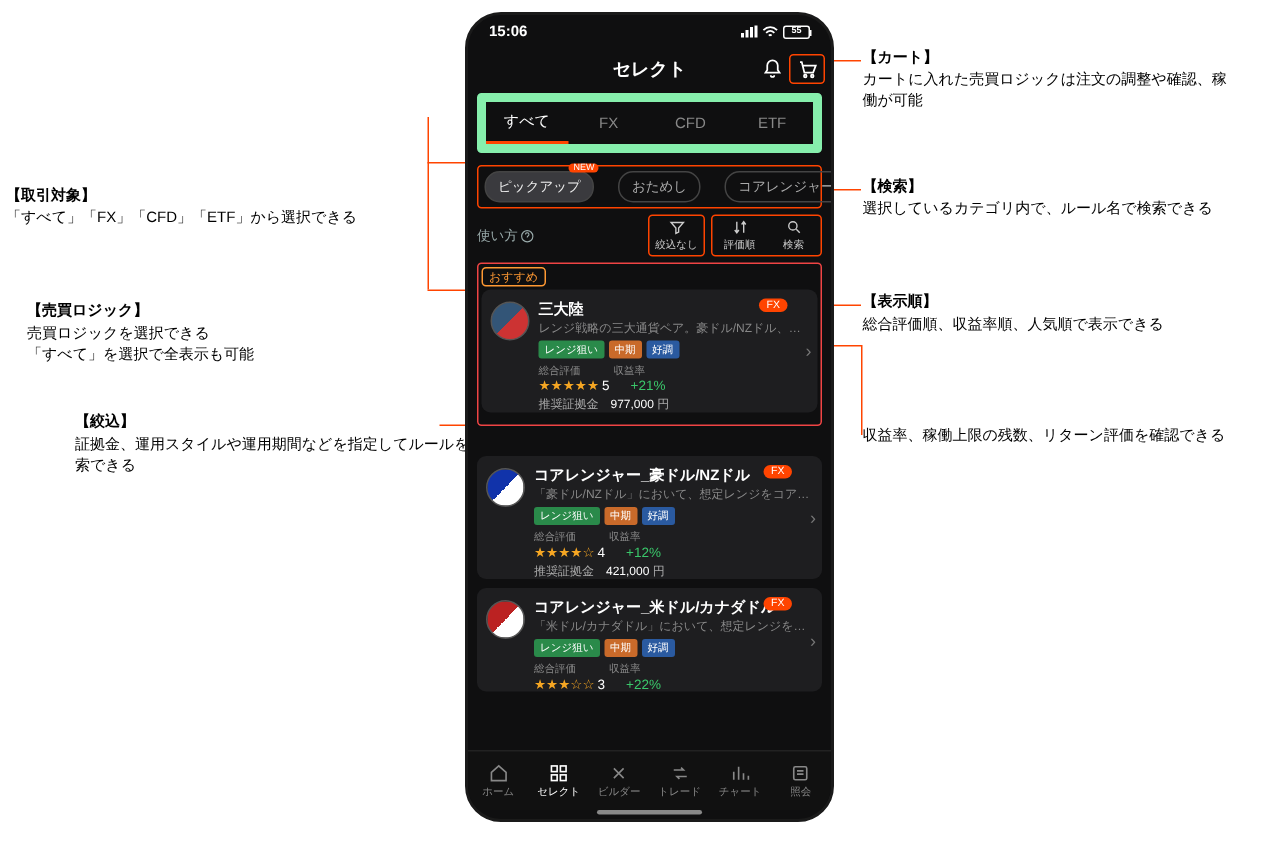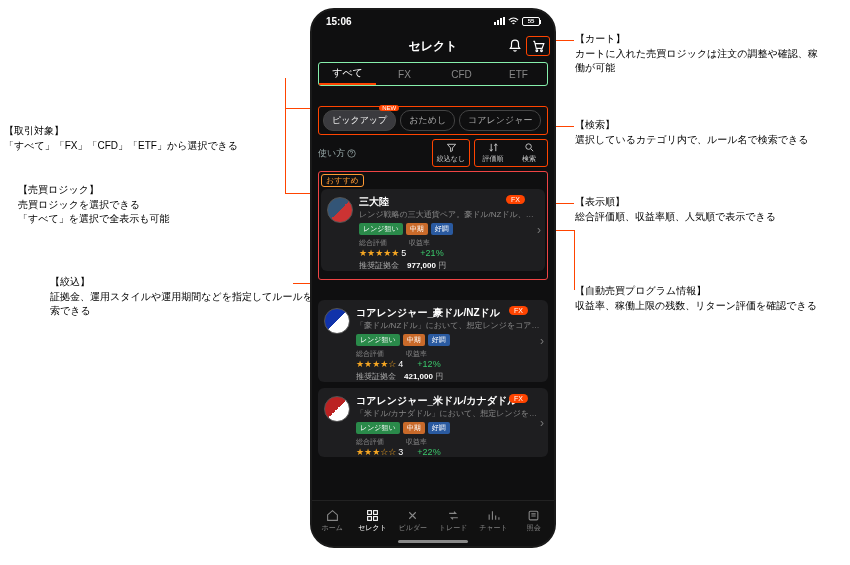--- a/index.html
+++ b/index.html
@@ -49,34 +49,34 @@
     display: flex;
     align-items: center;
     justify-content: center;
     position: relative;
   }
   .topbar-title { font-size: 12px; font-weight:600; color:#fff; }
   .topbar-icons { position:absolute; right:4px; top:0; height:100%; display:flex; align-items:center; gap:0; }
   .cart-hi { border:1px solid #f40; padding:2px 4px; border-radius:3px; display:flex; align-items:center; justify-content:center;}
   .icon-btn { width:22px; height:22px; display:flex; align-items:center; justify-content:center; color:#fff;}
   .tabs1 {
-    margin: 2px 6px 16px 6px;
-    border: 1px solid #86efac;
+    margin: 2px 6px 4px 6px;
+    border: 6px solid #86efac;
     border-radius: 3px;
     display: flex;
-    height: 24px;
+    height: 40px;
   }
   .tab1 { flex:1; display:flex; align-items:center; justify-content:center; font-size:10px; color:#888;}
   .tab1.active { color:#fff; border-bottom:2px solid #f40; }
   .chips {
     margin: 4px 6px 0 6px;
     border: 1px solid #f40;
     border-radius:3px;
     padding:3px 4px;
-    display:flex; gap:4px;
+    display:flex; gap:16px;
     position:relative;
   }
   .chip { flex:0 0 auto; padding:3px 8px; border-radius:10px; font-size:9px; color:#aaa; border:1px solid #444; position:relative;}
   .chip.active { background:#3a3a3e; color:#eee; }
   .chip .new { position:absolute; top:-6px; right:-4px; background:#f40; color:#fff; font-size:6px; padding:0 3px; border-radius:6px;}
   .filterbar {
     margin:4px 6px 0 6px;
     display:flex; align-items:center; gap:4px;
     height:28px;
   }
@@ -100,48 +100,48 @@
   .ctitle { font-size:10px; font-weight:600; color:#fff;}
   .csub { font-size:8px; color:#888; white-space:nowrap; overflow:hidden; text-overflow:ellipsis;}
   .tags { display:flex; gap:3px; margin:3px 0;}
   .tag { font-size:7px; padding:1px 4px; border-radius:2px; color:#fff;}
   .tag.g{background:#2a8a4a;} .tag.o{background:#c96a2a;} .tag.b{background:#2a5aa0;}
   .metarow { display:flex; gap:22px; font-size:7px; color:#888;}
   .stars { color:#f5a623; font-size:9px; display:flex; align-items:center; gap:2px;}
   .stars .num{ color:#fff; font-size:9px;}
   .ret { color:#3ac76a; font-size:9px; margin-left:12px;}
   .margin { font-size:8px; color:#aaa; margin-top:2px;}
-  .margin b{ color:#fff; font-weight:700;}
+  .margin b{ color:#fff; font-weight:400;}
   .fxbadge { position:absolute; top:6px; right:20px; background:#f40; color:#fff; font-size:7px; padding:1px 5px; border-radius:6px;}
   .chev { position:absolute; right:4px; top:50%; transform:translateY(-50%); color:#777; font-size:12px;}
   .navbar {
     height:40px; background:#111; display:flex; border-top:1px solid #222;
   }
   .nitem{ flex:1; display:flex; flex-direction:column; align-items:center; justify-content:center; font-size:7px; color:#888; gap:1px;}
   .nitem.active{ color:#fff;}
   .nitem svg{ width:13px; height:13px;}
   .home-ind{ height:3px; width:70px; background:#888; border-radius:2px; align-self:center; margin-bottom:3px;}
 
   
   .anno { position:absolute; font-size:10px; line-height:1.45; color:#000; }
-  .anno .hd{ font-weight:400; display:block;}
+  .anno .hd{ font-weight:700; display:block;}
   .leader { position:absolute; border-top:1px solid #f40; }
   .leader-v { position:absolute; border-left:1px solid #f40; }
 </style>
 </head>
 <body>
 
 <div class="anno" style="left:4px; top:100px; width:270px;margin-top:24px;">
   <span class="hd">【取引対象】</span>
   <span>「すべて」「FX」「CFD」「ETF」から選択できる</span>
 </div>
 <div class="leader" style="left:285px; top:108px; width:30px;"></div>
 <div class="leader-v" style="left:285px; top:78px; height:30px;"></div>
 
-<div class="anno" style="left:18px; top:183px; width:270px;">
+<div class="anno" style="left:18px; top:201px; width:270px;">
   <span class="hd">【売買ロジック】</span>
   <span style="white-space:pre-line">売買ロジックを選択できる
 「すべて」を選択で全表示も可能</span>
 </div>
 <div class="leader" style="left:285px; top:193px; width:30px;"></div>
 <div class="leader-v" style="left:285px; top:108px; height:85px;"></div>
 
 <div class="anno" style="left:18px; top:275px; width:280px;margin-left:32px;">
   <span class="hd">【絞込】</span>
   <span>証拠金、運用スタイルや運用期間などを指定してルールを検索できる</span>
@@ -164,21 +164,20 @@
 
 <div class="anno" style="left:575px; top:195px; width:260px;">
   <span class="hd">【表示順】</span>
   <span>総合評価順、収益率順、人気順で表示できる</span>
 </div>
 <div class="leader" style="left:550px; top:203px; width:24px;"></div>
 <div class="leader-v" style="left:550px; top:150px; height:53px;"></div>
 <div class="leader" style="left:504px; top:150px; width:46px;"></div>
 
 <div class="anno" style="left:575px; top:284px; width:260px;">
-  <span class="hd">【自動売買プログラム情報】</span>
   <span>収益率、稼働上限の残数、リターン評価を確認できる</span>
 </div>
 <div class="leader" style="left:550px; top:230px; width:24px;"></div>
 <div class="leader-v" style="left:574px; top:230px; height:60px;"></div>
 
 <div class="phone">
   <div class="statusbar">
     <span>15:06</span>
     <div class="status-right">
       <div class="sig">

